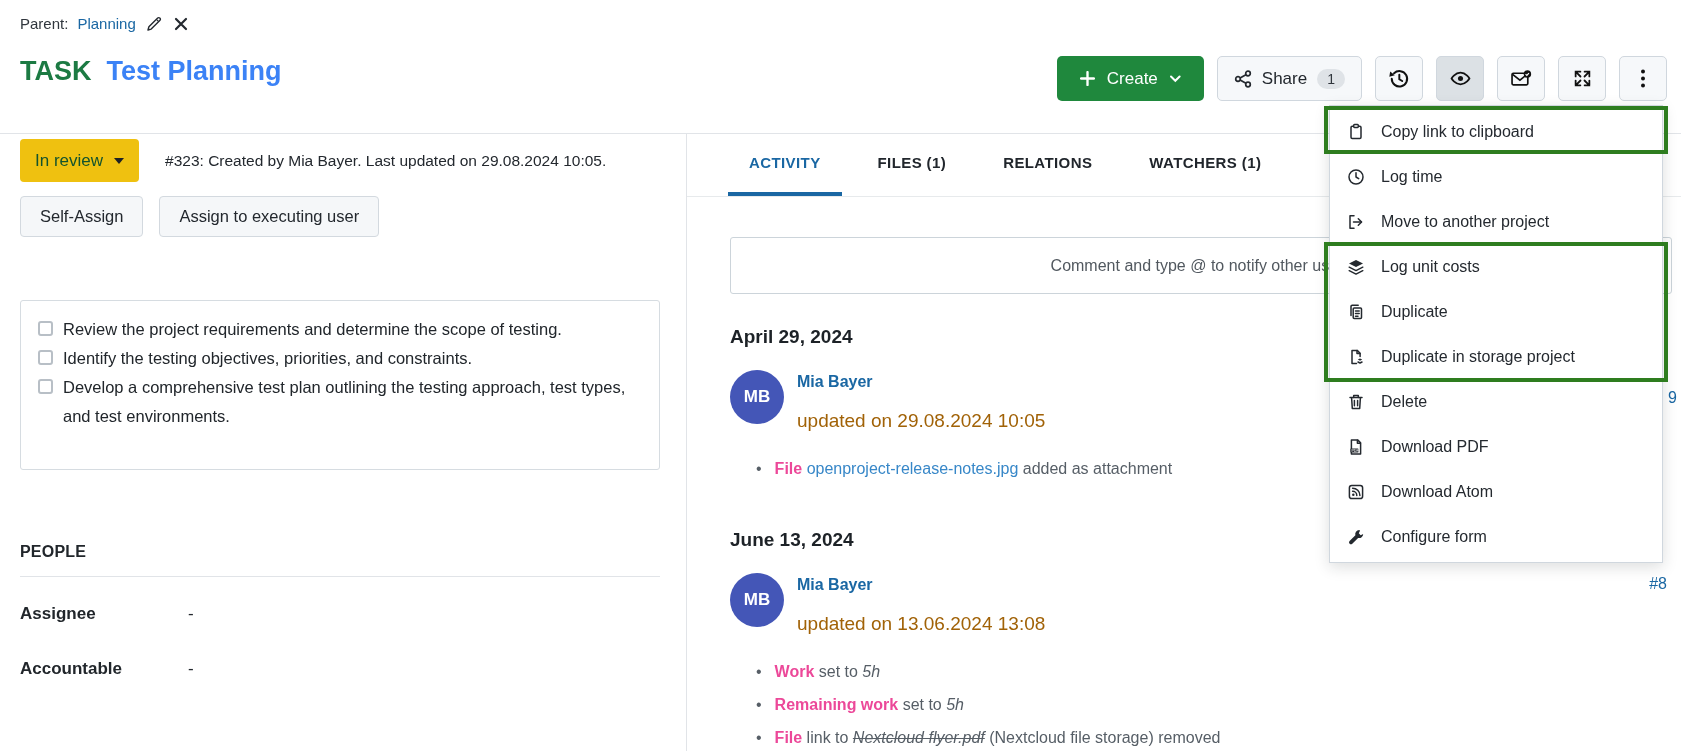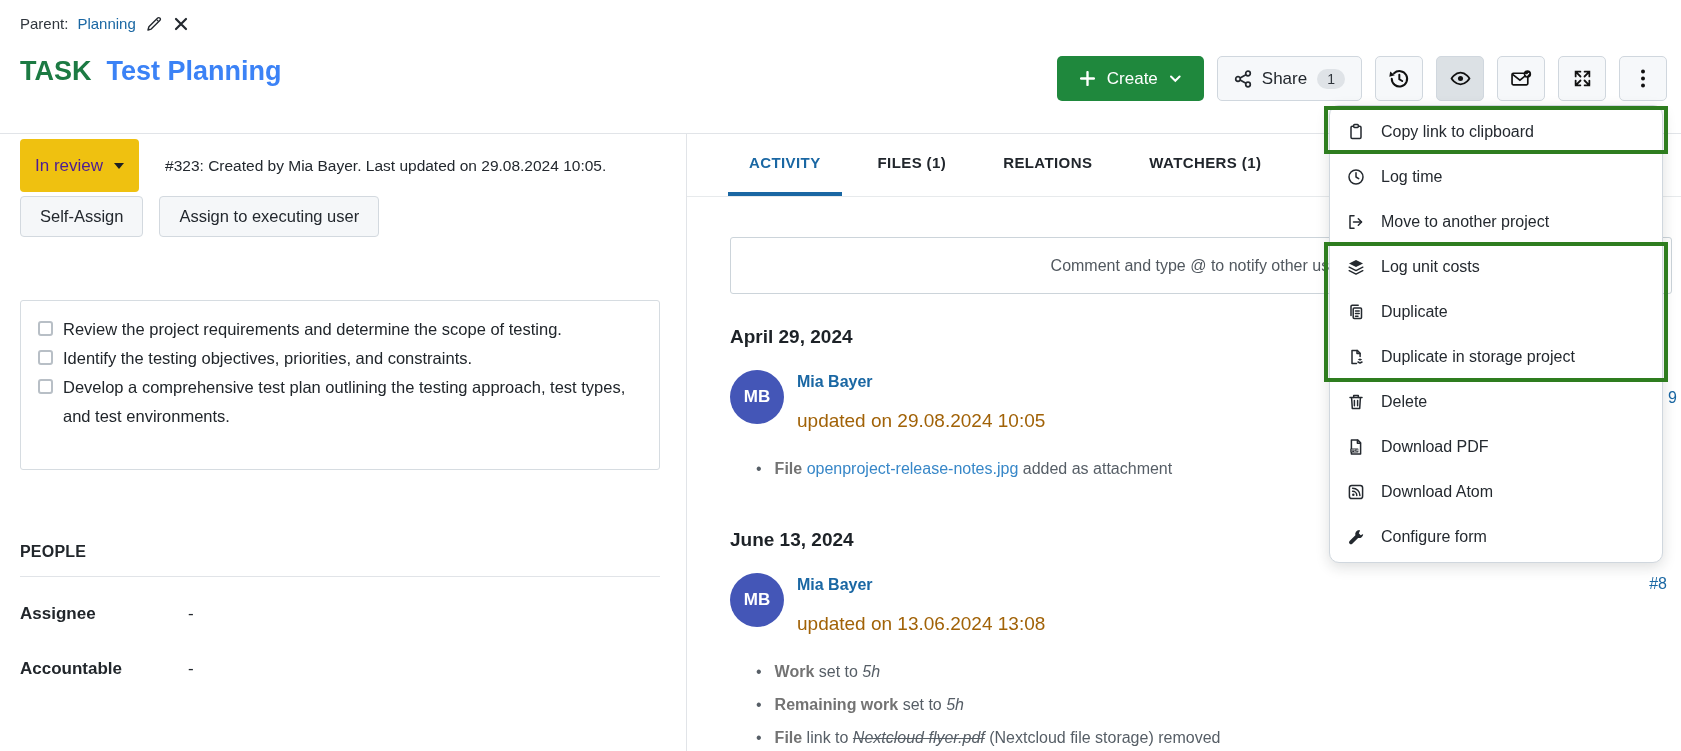--- a/index.html
+++ b/index.html
@@ -29,22 +29,22 @@
   .share-badge{background:#dfe3e7;border-radius:11px;padding:2px 10px;font-size:14px;color:#30363d}
   .icon-btn{width:48px;display:flex;align-items:center;justify-content:center;
             background:#f6f8fa;border:1px solid #d0d7de;border-radius:5px;cursor:pointer}
   .icon-btn.pressed{background:#dce1e5}
 
   .header-rule{position:absolute;left:0;right:0;top:133px;height:1px;background:#e1e4e8}
   .v-divider{position:absolute;left:686px;top:134px;bottom:0;width:1px;background:#e1e4e8}
 
   
   .status-row{position:absolute;left:20px;top:139px;display:flex;align-items:center;gap:26px}
-  .status-chip{background:var(--status-yellow);border-radius:4px;height:53px;padding:0 15px;
-               display:flex;align-items:center;gap:11px;font-size:17px;color:#4c1d95;cursor:pointer}
+  .status-chip{background:var(--status-yellow);border-radius:4px;height:43px;padding:0 15px;
+               display:flex;align-items:center;gap:11px;font-size:17px;color:#14532d;cursor:pointer}
   .caret-dn{width:0;height:0;border-left:5px solid transparent;border-right:5px solid transparent;
             border-top:6px solid #1d2125}
   .status-meta{font-size:15.5px;color:#23282e}
   .assign-row{position:absolute;left:20px;top:196px;display:flex;gap:16px}
   .secondary-btn{background:#f5f7f9;border:1px solid #d3d9df;border-radius:4px;height:41px;
                  padding:0 19px;font-size:16.5px;display:flex;align-items:center;color:#23282e;cursor:pointer}
 
   .desc-box{position:absolute;left:20px;top:300px;width:640px;height:170px;border:1px solid #d6dce1;
             border-radius:3px;padding:14px 17px}
   .check-item{display:flex;gap:10px;font-size:16.5px;line-height:29px;color:#21262b}
@@ -79,32 +79,32 @@
   .feed-group.g1{top:529px}
   .feed-date{margin:0;font-size:19px;color:#1d2227;font-weight:bold}
   .author-row{margin-top:22px;display:flex;gap:13px}
   .avatar{width:54px;height:54px;border-radius:50%;background:var(--avatar);color:#fff;font-size:17px;
           font-weight:bold;display:flex;align-items:center;justify-content:center;flex:none}
   .author-name{font-size:16px;font-weight:bold;color:var(--link);margin-top:3px;cursor:pointer}
   .author-meta{font-size:19px;color:#a16207;margin-top:19px}
   .bullets{margin:20px 0 0;padding:0 0 0 26px;list-style:none}
   .bullets li{font-size:16px;color:#565e66;line-height:33px}
   .bullets li::before{content:"\2022";margin-right:13px;color:#565e66}
-  .b-strong{font-weight:bold;color:#737373}
+  .b-strong{font-weight:bold;color:#ec4899}
   .b-link{color:var(--file-link);cursor:pointer}
   .b-em{font-style:italic}
   .b-strike{font-style:italic;text-decoration:line-through}
 
   .ref{position:absolute;font-size:16px;color:var(--link);z-index:5;cursor:pointer}
   .ref-0{top:389px;right:4px}
   .ref-1{top:575px;right:14px}
 
   
   .menu{position:absolute;left:1329px;top:105px;width:334px;background:#fff;border:1px solid #d0d7de;
-        border-radius:10px;box-shadow:0 4px 14px rgba(27,31,36,.15);z-index:50;padding:3px 0}
+        border-radius:0;box-shadow:0 4px 14px rgba(27,31,36,.15);z-index:50;padding:3px 0}
   .menu-item{height:45px;display:flex;align-items:center;gap:16px;padding:0 17px;font-size:16px;
              color:#24292f;cursor:pointer;white-space:nowrap}
   .menu-item .mi{width:18px;flex:none;display:flex;justify-content:center}
   .hl-box{position:absolute;left:-6px;right:-6px;border:4px solid var(--hl-green);pointer-events:none}
   .hl-1{top:0;height:48px}
   .hl-2{top:136px;height:140px}
 </style>
 </head>
 <body>
 

